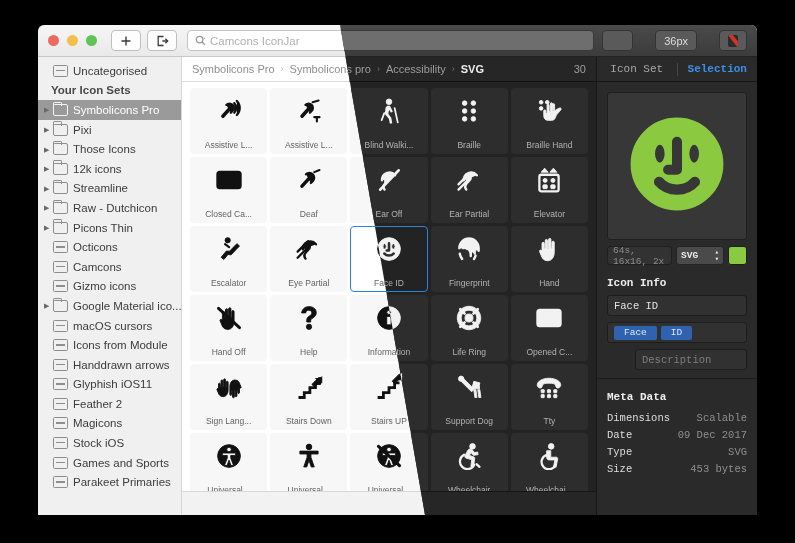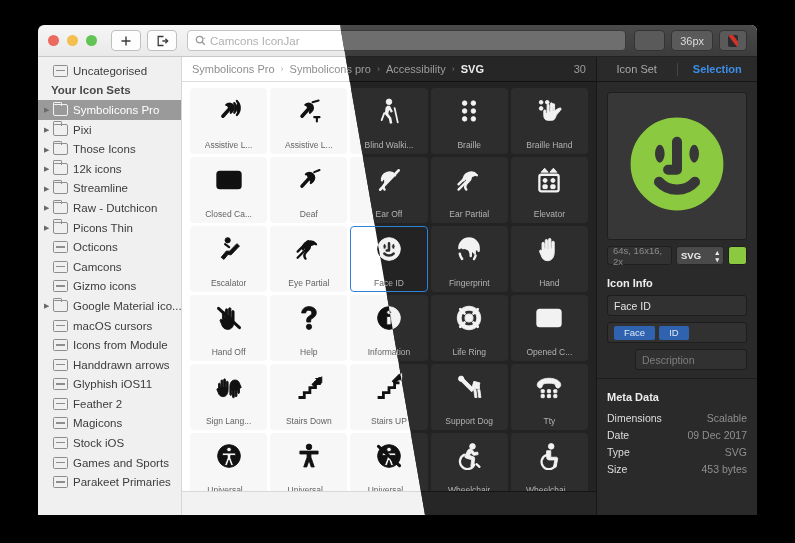--- a/index.html
+++ b/index.html
@@ -57,21 +57,21 @@
   .search {
     flex: 1; height: 21px; border-radius: 4px;
     display: flex; align-items: center; padding: 0 7px;
     margin: 0 8px 0 4px; font-size: 11.5px;
   }
   .light .search { background: #fff; border: 1px solid #c4c4c4; color: #b0b0b0; }
   .dark  .search { background: #6e6e6e; border: 1px solid #3a3a3a; color: #9d9d9d; }
   .search .mag { margin-right: 4px; display:flex; }
   .light .search .mag svg { stroke:#9a9a9a; } .dark .search .mag svg { stroke:#b4b4b4; }
 
-  .tb-right { display: flex; align-items: flex-end; gap: 6px; }
+  .tb-right { display: flex; align-items: flex-end; gap: 22px; }
   .pill {
     height: 21px; border-radius: 4px; padding: 0 8px;
     display: flex; align-items: center; justify-content: center;
     font-size: 11px;
   }
   .light .pill { background: #fdfdfd; border: 1px solid #bfbfbf; color: #3a3a3a; }
   .dark  .pill { background: #5a5a5a; border: 1px solid #333; color: #dcdcdc; }
   .swatch-btn { width: 28px; }
   .swatch {
     width: 14px; height: 12px; border-radius: 2px;
@@ -164,21 +164,21 @@
     text-overflow: ellipsis; white-space: nowrap; text-align: center;
   }
   .light .cell .cap { color: #636363; }
   .dark  .cell .cap { color: #b3b3b3; }
 
   .statusbar { height: 24px; flex: 0 0 24px; display:flex; align-items:center; padding: 0 10px; font-size: 10px; }
   .light .statusbar { background: #f2f2f2; border-top: 1px solid #d8d8d8; color:#8a8a8a; }
   .dark  .statusbar { background: #262626; border-top: 1px solid #151515; color:#8a8a8a; }
 
   
-  .inspector { width: 161px; height: 100%; overflow: hidden; }
+  .inspector { width: 161px; height: 100%; overflow: hidden; font-family: Liberation Mono, monospace; }
   .light .inspector { background: #f4f4f4; border-left: 1px solid #d6d6d6; }
   .dark  .inspector { background: #2a2a2a; border-left: 1px solid #171717; }
 
   .insp-tabs {
     height: 25px; display: flex; align-items: center; font-size: 11px;
   }
   .light .insp-tabs { border-bottom: 1px solid #dcdcdc; }
   .dark  .insp-tabs { border-bottom: 1px solid #151515; }
   .insp-tab { flex: 1; text-align: center; }
   .light .insp-tab { color: #6f6f6f; } .dark .insp-tab { color: #a8a8a8; }

